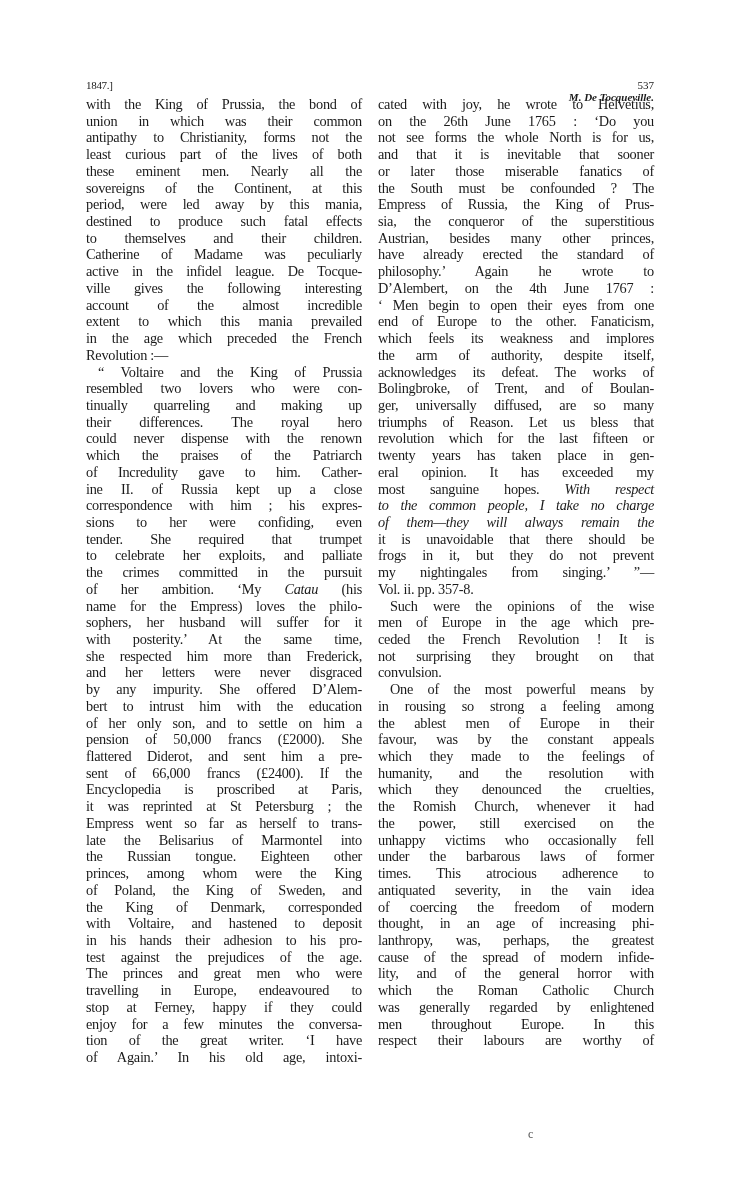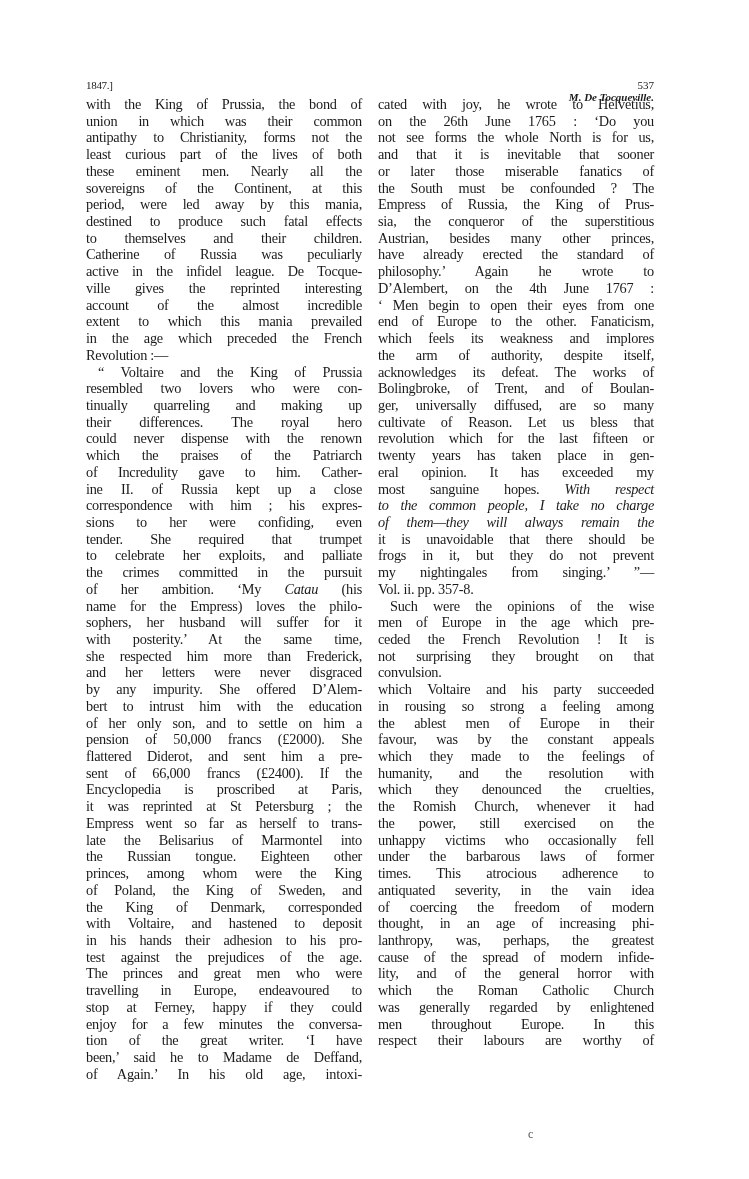--- a/index.html
+++ b/index.html
@@ -33,23 +33,23 @@
 <div class="col col-left" id="col-left">
     <div class="line">with the King of Prussia, the bond of</div>
     <div class="line">union in which was their common</div>
     <div class="line">antipathy to Christianity, forms not the</div>
     <div class="line">least curious part of the lives of both</div>
     <div class="line">these eminent men. Nearly all the</div>
     <div class="line">sovereigns of the Continent, at this</div>
     <div class="line">period, were led away by this mania,</div>
     <div class="line">destined to produce such fatal effects</div>
     <div class="line">to themselves and their children.</div>
-    <div class="line">Catherine of Russia was peculiarly</div>
+    <div class="line">Catherine of Madame was peculiarly</div>
     <div class="line">active in the infidel league. De Tocque-</div>
-    <div class="line">ville gives the reprinted interesting</div>
+    <div class="line">ville gives the following interesting</div>
     <div class="line">account of the almost incredible</div>
     <div class="line">extent to which this mania prevailed</div>
     <div class="line">in the age which preceded the French</div>
     <div class="line last">Revolution :—</div>
     <div class="line indent">“ Voltaire and the King of Prussia</div>
     <div class="line">resembled two lovers who were con-</div>
     <div class="line">tinually quarreling and making up</div>
     <div class="line">their differences. The royal hero</div>
     <div class="line">could never dispense with the renown</div>
     <div class="line">which the praises of the Patriarch</div>
@@ -81,21 +81,20 @@
     <div class="line">of Poland, the King of Sweden, and</div>
     <div class="line">the King of Denmark, corresponded</div>
     <div class="line">with Voltaire, and hastened to deposit</div>
     <div class="line">in his hands their adhesion to his pro-</div>
     <div class="line">test against the prejudices of the age.</div>
     <div class="line">The princes and great men who were</div>
     <div class="line">travelling in Europe, endeavoured to</div>
     <div class="line">stop at Ferney, happy if they could</div>
     <div class="line">enjoy for a few minutes the conversa-</div>
     <div class="line">tion of the great writer. ‘I have</div>
-    <div class="line">been,’ said he to Madame de Deffand,</div>
     <div class="line">of Again.’ In his old age, intoxi-</div>
   </div>
 <div class="col col-right" id="col-right">
     <div class="line">cated with joy, he wrote to Helvetius,</div>
     <div class="line">on the 26th June 1765 : ‘Do you</div>
     <div class="line">not see forms the whole North is for us,</div>
     <div class="line">and that it is inevitable that sooner</div>
     <div class="line">or later those miserable fanatics of</div>
     <div class="line">the South must be confounded ? The</div>
     <div class="line">Empress of Russia, the King of Prus-</div>
@@ -104,37 +103,37 @@
     <div class="line">have already erected the standard of</div>
     <div class="line">philosophy.’ Again he wrote to</div>
     <div class="line">D’Alembert, on the 4th June 1767 :</div>
     <div class="line">‘ Men begin to open their eyes from one</div>
     <div class="line">end of Europe to the other. Fanaticism,</div>
     <div class="line">which feels its weakness and implores</div>
     <div class="line">the arm of authority, despite itself,</div>
     <div class="line">acknowledges its defeat. The works of</div>
     <div class="line">Bolingbroke, of Trent, and of Boulan-</div>
     <div class="line">ger, universally diffused, are so many</div>
-    <div class="line">cultivate of Reason. Let us bless that</div>
+    <div class="line">triumphs of Reason. Let us bless that</div>
     <div class="line">revolution which for the last fifteen or</div>
     <div class="line">twenty years has taken place in gen-</div>
     <div class="line">eral opinion. It has exceeded my</div>
     <div class="line">most sanguine hopes. <i>With respect</i></div>
     <div class="line"><i>to the common people, I take no charge</i></div>
     <div class="line"><i>of them—they will always remain the</i></div>
     <div class="line">it is unavoidable that there should be</div>
     <div class="line">frogs in it, but they do not prevent</div>
     <div class="line">my nightingales from singing.’ ”—</div>
     <div class="line last">Vol. ii. pp. 357-8.</div>
     <div class="line indent">Such were the opinions of the wise</div>
     <div class="line">men of Europe in the age which pre-</div>
     <div class="line">ceded the French Revolution ! It is</div>
     <div class="line">not surprising they brought on that</div>
     <div class="line last">convulsion.</div>
-    <div class="line">which Voltaire and his party succeeded</div>
+    <div class="line indent">One of the most powerful means by</div>
     <div class="line">in rousing so strong a feeling among</div>
     <div class="line">the ablest men of Europe in their</div>
     <div class="line">favour, was by the constant appeals</div>
     <div class="line">which they made to the feelings of</div>
     <div class="line">humanity, and the resolution with</div>
     <div class="line">which they denounced the cruelties,</div>
     <div class="line">the Romish Church, whenever it had</div>
     <div class="line">the power, still exercised on the</div>
     <div class="line">unhappy victims who occasionally fell</div>
     <div class="line">under the barbarous laws of former</div>

